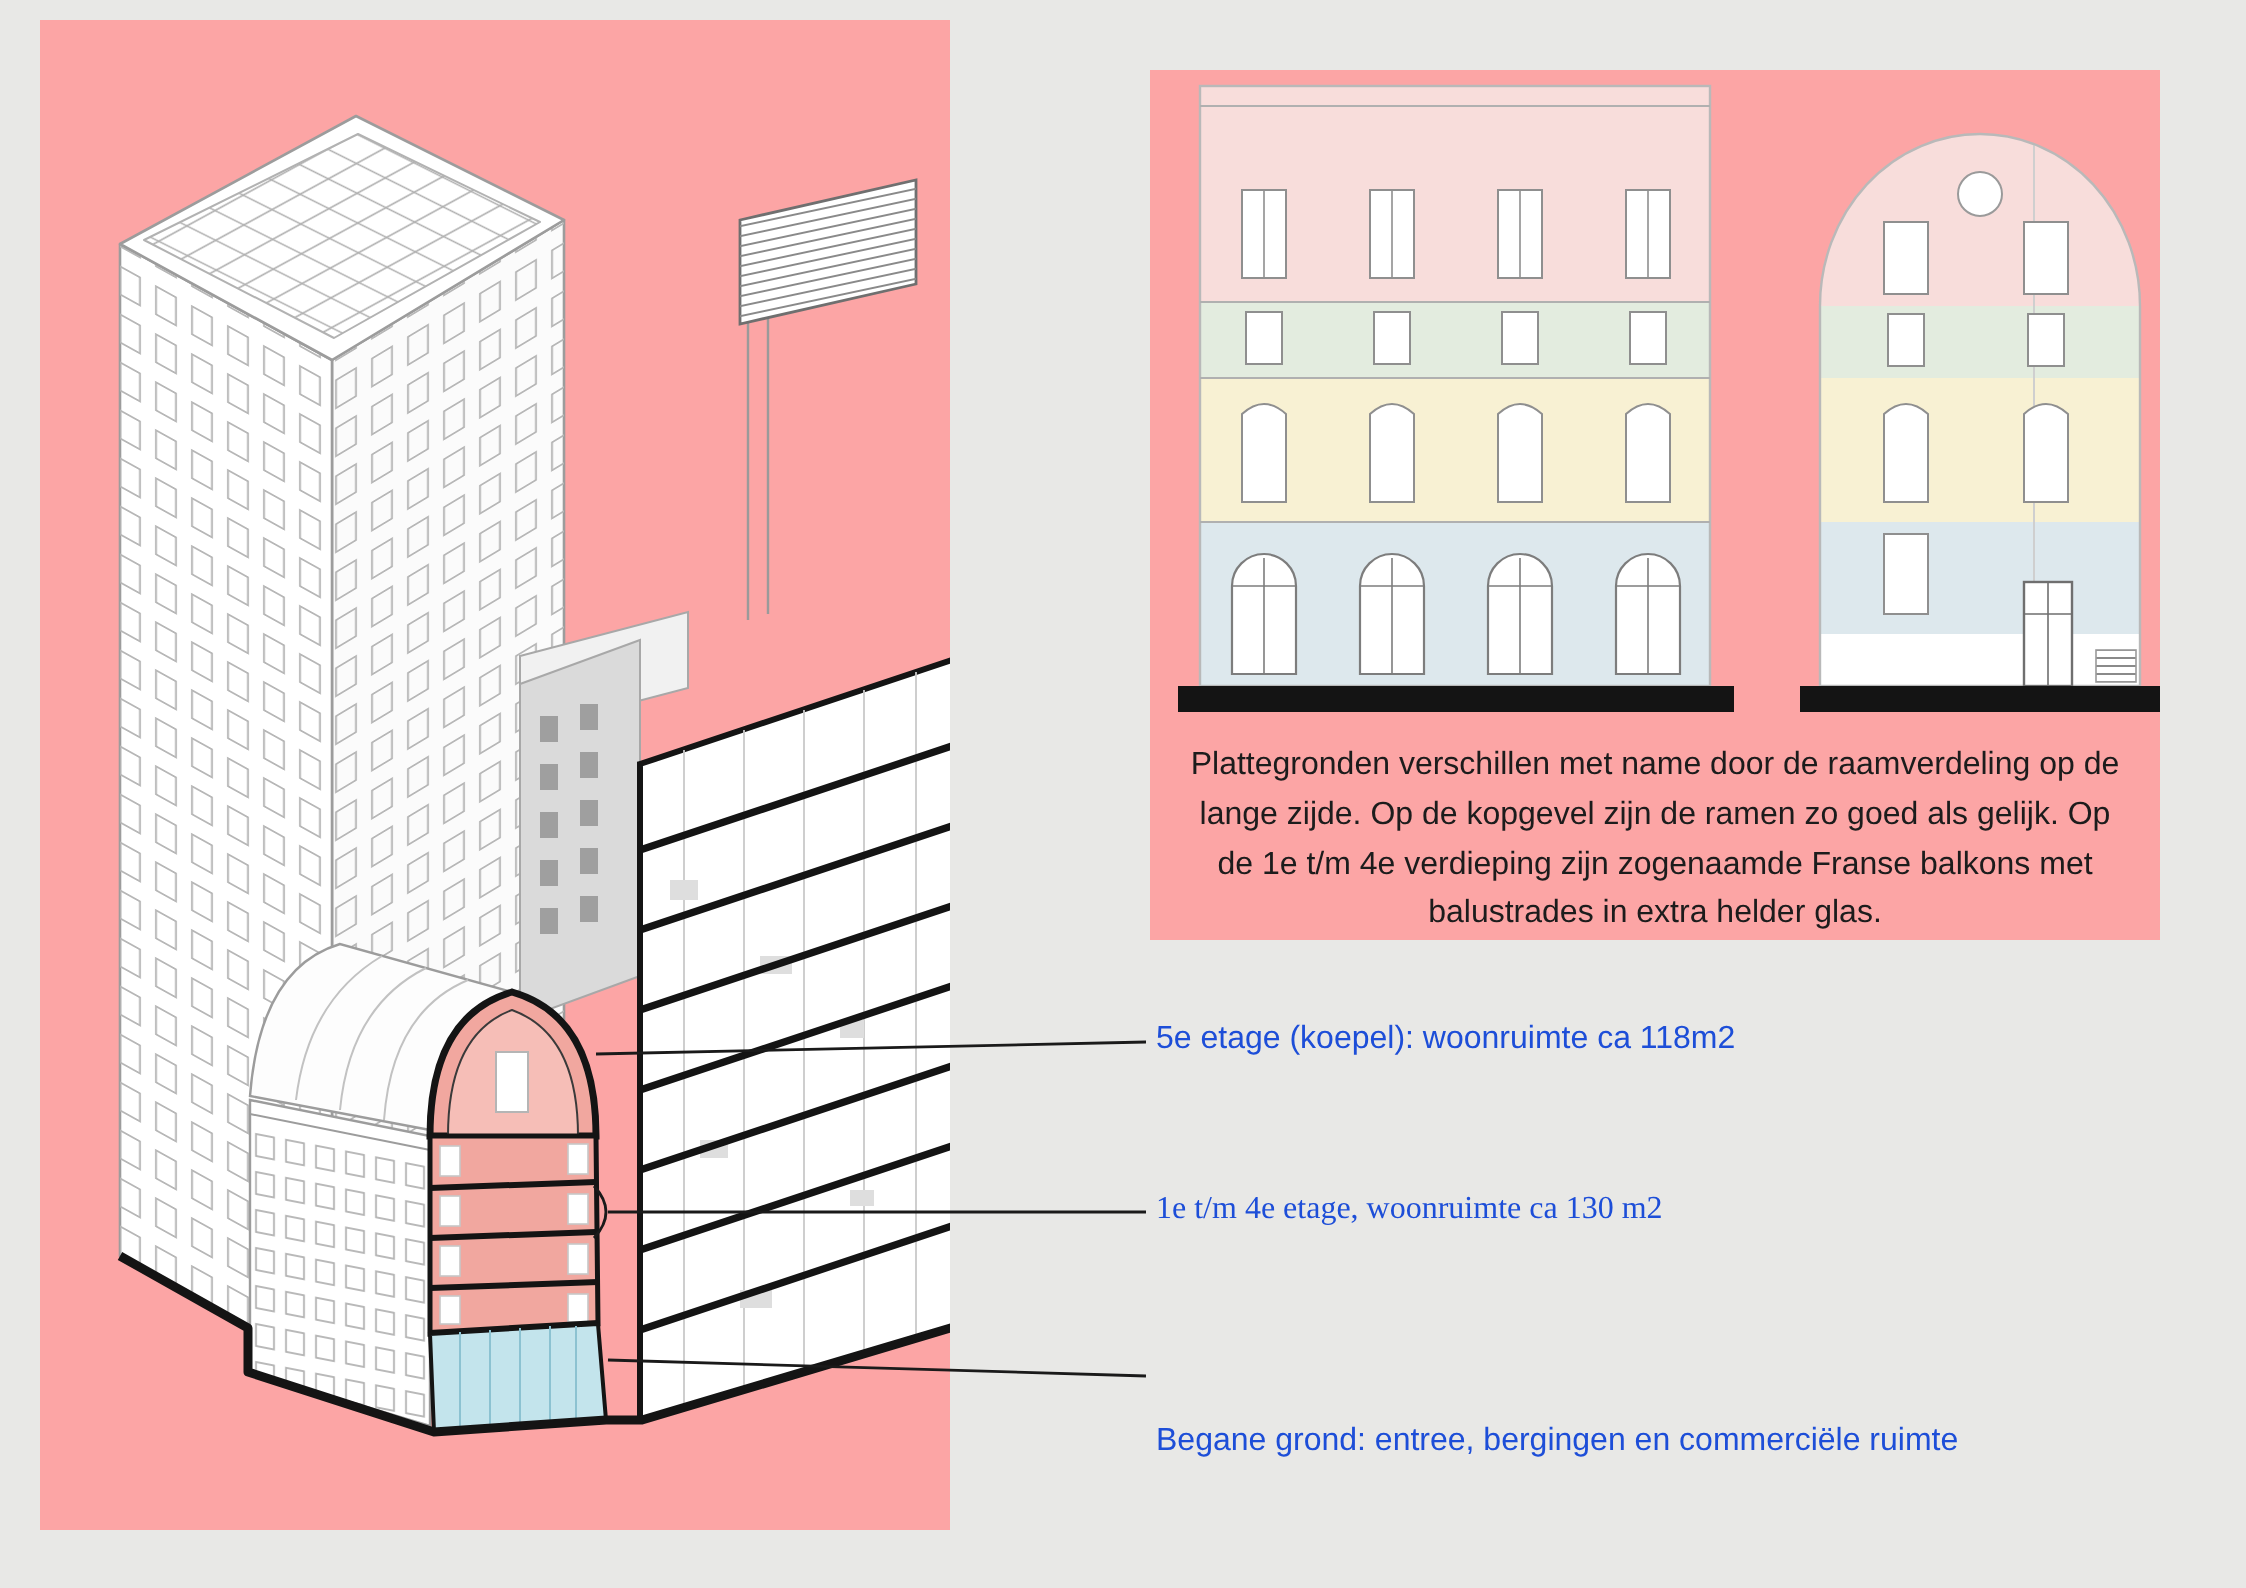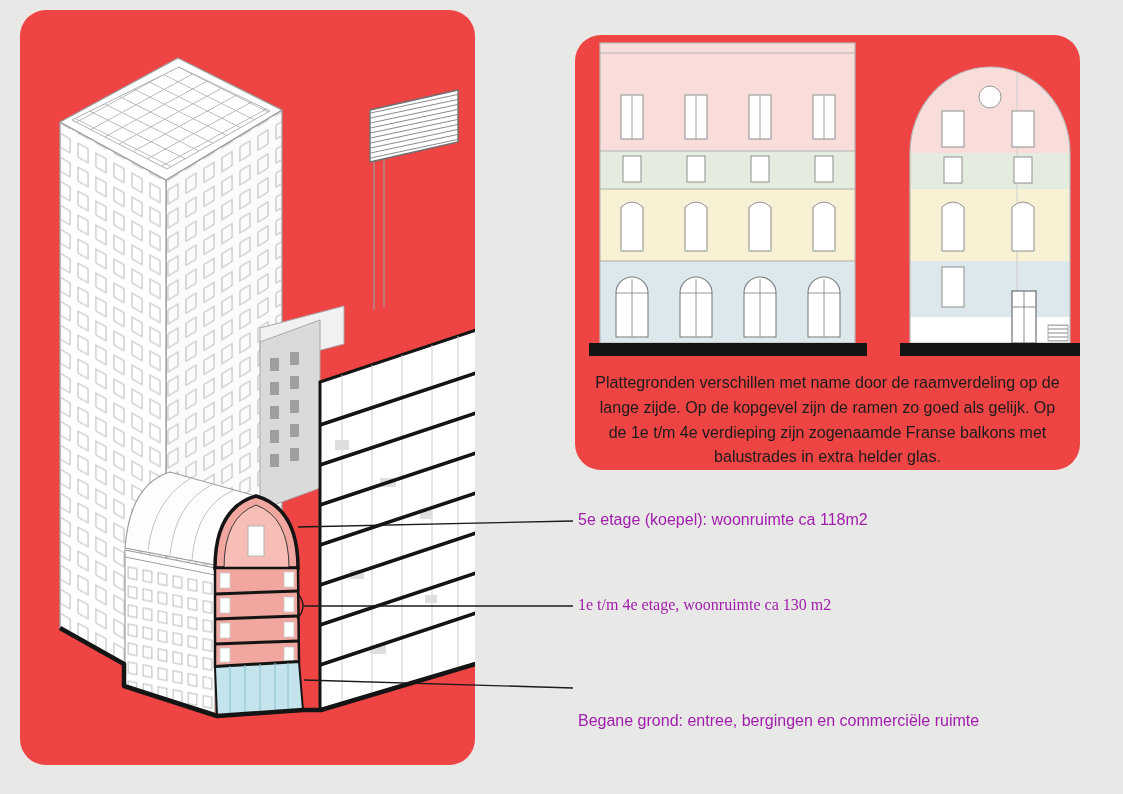--- a/index.html
+++ b/index.html
@@ -3,35 +3,35 @@
 <meta charset="utf-8">
 <style>
   html,body{margin:0;padding:0;}
   body{
     width:1123px;height:794px;position:relative;
     background:#e8e8e6;
     font-family:"Liberation Sans", sans-serif;
     color:#1b1b1b;
     overflow:hidden;
   }
-  .panel{position:absolute;background:#ef4444;border-radius:26px;}
+  .panel{position:absolute;background:#fca5a5;}
   #left-panel{left:20px;top:10px;width:455px;height:755px;}
   #right-panel{left:575px;top:35px;width:505px;height:435px;}
   #right-panel .caption{
     margin:14px 14px 0 14px;
     text-align:center;
     font-size:16px;
     line-height:1.55;
     color:#1c1c1c;
   }
   .annotation{
     position:absolute;
     font-size:16px;
     white-space:nowrap;
-    color:#a21caf;
+    color:#1d4ed8;
   }
   #annotation-1{left:578px;top:511px;}
   #annotation-2{left:578px;top:596px;font-family:Liberation Serif, serif;}
   #annotation-3{left:578px;top:712px;}
   #leader-overlay{
     position:absolute;left:0;top:0;width:1123px;height:794px;
     pointer-events:none;
   }
   svg{display:block;}
 </style>

